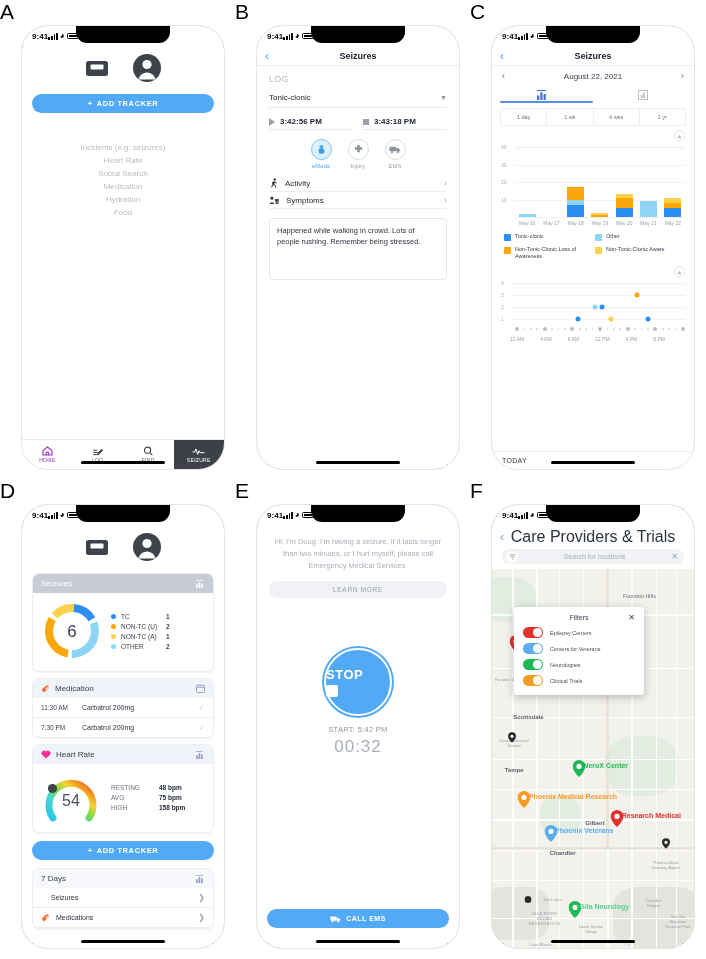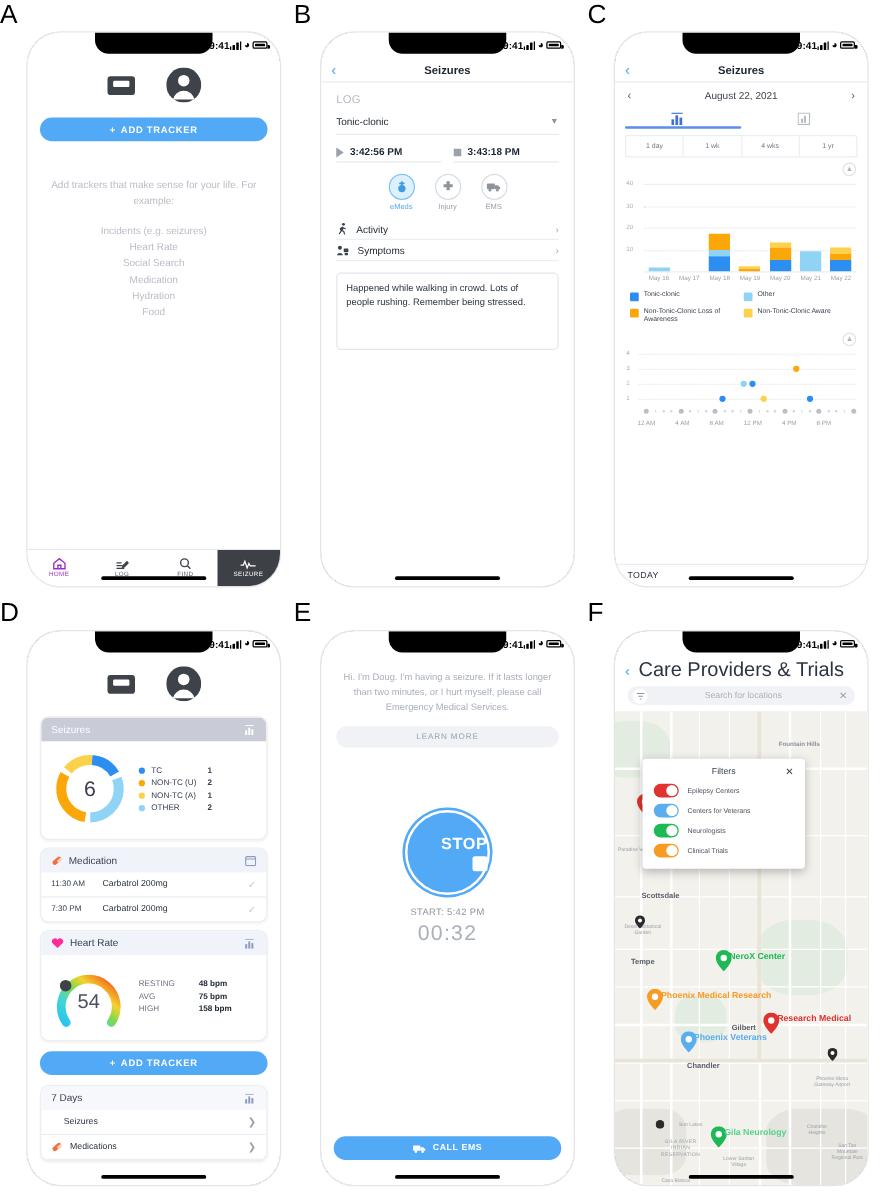--- a/index.html
+++ b/index.html
@@ -41,21 +41,21 @@
   .corner.bl { bottom:0; left:0; border-bottom-left-radius: 26px;
     -webkit-mask: radial-gradient(circle 26px at 26px 0px, transparent 99%, #000 100%);
     mask: radial-gradient(circle 26px at 26px 0px, transparent 99%, #000 100%); }
   .corner.br { bottom:0; right:0; border-bottom-right-radius: 26px;
     -webkit-mask: radial-gradient(circle 26px at 0px 0px, transparent 99%, #000 100%);
     mask: radial-gradient(circle 26px at 0px 0px, transparent 99%, #000 100%); }
 
   
   .statusbar {
     position: relative; height: 20px; width: 100%;
-    display: flex; align-items: center; justify-content: flex-end;
+    display: flex; align-items: center; justify-content: flex-start;
     padding: 0 10px; flex: none; z-index: 4;
   }
   .sb-time { font-size: 8px; font-weight: bold; color: #000; letter-spacing: .1px; }
   .notch {
     position: absolute; left: 50%; transform: translateX(-50%);
     top: 0; width: 94px; height: 17px; background: #000;
     border-bottom-left-radius: 11px; border-bottom-right-radius: 11px;
   }
   .sb-right { display: flex; align-items: center; gap: 2px; z-index: 5; }
   .bars { display: flex; align-items: flex-end; gap: 1px; height: 7px; }
@@ -207,21 +207,21 @@
 
   .seven-row { display: flex; align-items: center; padding: 5px 8px; border-bottom: 1px solid #eceef1; gap: 6px; cursor: pointer;}
   .seven-row .sl { font-size: 7px; color: #2b3440; flex: 1; padding-left: 10px; }
 
   
   .emsg { padding: 11px 14px 0; text-align: center; color: #a9b0bb; font-size: 7.5px; line-height: 12px; }
   .learn-more { margin: 9px 12px 0; height: 17px; border-radius: 9px; background: #f1f2f6; display:flex;align-items:center;justify-content:center;
      font-size: 6.5px; color: #9aa1ab; letter-spacing: .7px; cursor:pointer; }
   .stop-wrap { display:flex; flex-direction: column; align-items: center; margin-top: 50px; }
   .stop-btn { width: 68px; height: 68px; border-radius: 50%; background: #52a9f5; border: 2px solid #fff; box-shadow: 0 0 0 2px #52a9f5;
-     display:flex; flex-direction: column; align-items:flex-end; justify-content:center; gap: 3px; cursor: pointer; }
+     display:flex; flex-direction: column; align-items:flex-start; justify-content:center; gap: 3px; cursor: pointer; }
   .stop-btn .sw-t { color:#fff; font-size: 13px; font-weight: bold; letter-spacing: .5px; }
   .stop-btn .sq2 { width: 12px; height: 12px; background:#fff; border-radius: 2px; }
   .start-txt { margin-top: 9px; font-size: 7.5px; color: #8d949e; letter-spacing: .3px; }
   .elapsed { margin-top: 3px; font-size: 17px; color: #a9b0bb; letter-spacing: 1px; }
   .call-ems { position: absolute; left: 10px; right: 10px; bottom: 20px; height: 19px; border-radius: 10px; background: #52a9f5;
      display:flex; align-items:center; justify-content:center; gap: 5px; color:#fff; font-size: 7px; font-weight: bold; letter-spacing: .5px; cursor:pointer;}
 
   
   .map-head { display:flex; align-items:center; justify-content:center; position:relative; height: 24px; }
   .map-title { font-size: 16px; color: #2b3440; }
@@ -296,21 +296,20 @@
                 </svg>
             </span>
           </div>
 
           <button class="add-tracker-btn">
             <span>+</span>
             <span>ADD TRACKER</span>
           </button>
 
           <div class="empty-copy">
-            <div class="blk">Add trackers that make sense for your life. For example:</div>
             <div class="blk">
               <div>Incidents (e.g. seizures)</div>
               <div>Heart Rate</div>
               <div>Social Search</div>
               <div>Medication</div>
               <div>Hydration</div>
               <div>Food</div>
             </div>
           </div>
 

